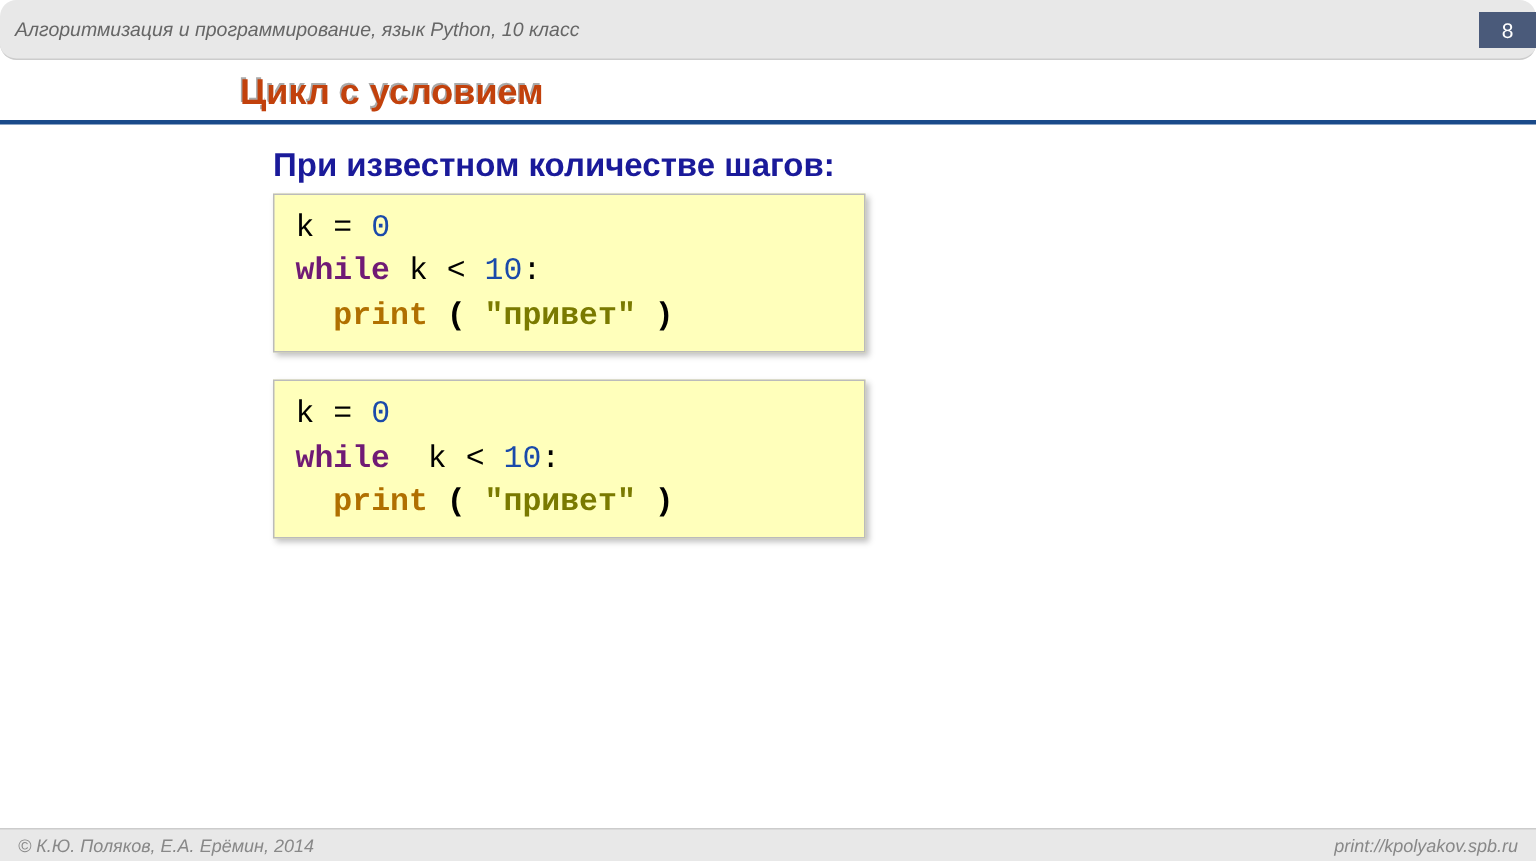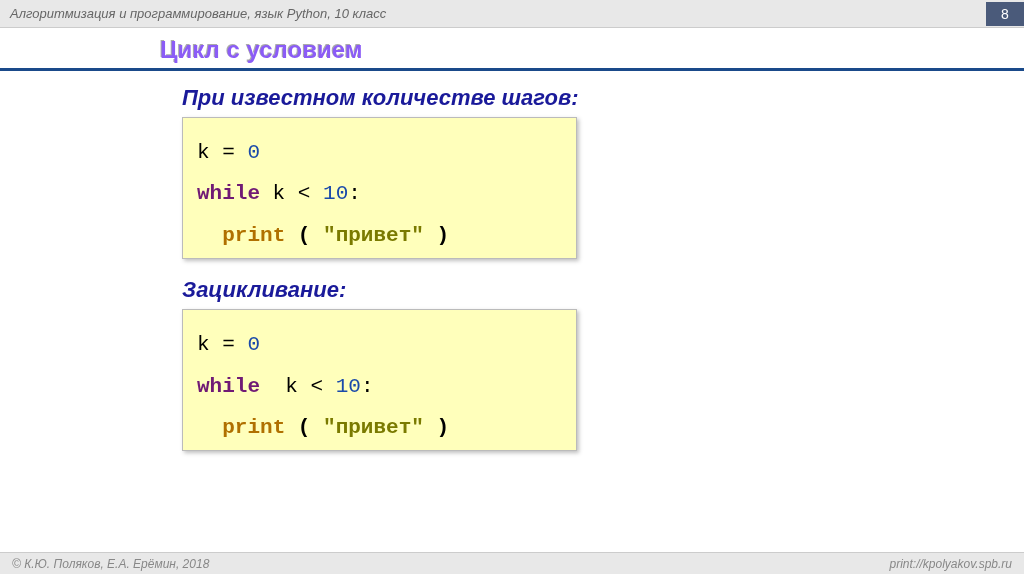--- a/index.html
+++ b/index.html
@@ -6,77 +6,77 @@
     body {
       width: 1024px;
       height: 574px;
       font-family: Arial, sans-serif;
       background: #fff;
       position: relative;
       overflow: hidden;
     }
     .header {
       background: #e8e8e8;
-      height: 28px;
+      height: 40px;
       display: flex;
       align-items: center;
       justify-content: space-between;
       padding: 0 10px;
       border-bottom: 1px solid #ccc;
+      border-radius: 11px;
     }
     .header-title {
       font-style: italic;
       font-size: 13px;
       color: #666;
     }
     .page-number {
       background: #4a5a7a;
       color: #fff;
       width: 38px;
       height: 24px;
       display: flex;
       align-items: center;
       justify-content: center;
       font-size: 14px;
       margin-right: -10px;
     }
     .slide-title {
       font-size: 24px;
-      color: #8b5cf6;
+      color: #c2410c;
       padding: 8px 0 4px 160px;
       text-shadow: 1px 1px 0 #fff, -1px -1px 0 #aaa;
       font-weight: bold;
     }
     .title-underline {
       height: 3px;
       background: #1a4a8a;
       margin: 0;
     }
     .content {
       padding: 14px 0 0 182px;
     }
     .section-title {
       font-size: 22px;
       font-weight: bold;
       color: #1a1a9a;
       margin-bottom: 6px;
-      font-style: italic;
     }
     .code-block {
       background: #ffffbb;
       border: 1px solid #bbb;
       box-shadow: 2px 2px 4px rgba(0,0,0,0.25);
       padding: 8px 14px;
       font-family: 'Courier New', monospace;
       font-size: 21px;
       line-height: 1.4;
       width: 395px;
       margin-bottom: 18px;
     }
-    .code-line { white-space: pre; margin-top: 12px; }
+    .code-line { white-space: pre; }
     .tok-var { color: #000; }
     .tok-op { color: #000; }
     .tok-num { color: #1a4aaa; }
     .tok-kw { color: #701a75; font-weight: bold; }
     .tok-fn { color: #b07000; font-weight: bold; }
     .tok-paren { color: #000; font-weight: bold; }
     .tok-str { color: #7a7a00; font-weight: bold; }
     .footer {
       position: absolute;
       bottom: 0;
@@ -107,25 +107,24 @@
 
 <div class="content">
 
   <div class="section-title">При известном количестве шагов:</div>
   <div class="code-block">
     <div class="code-line"><span class="tok-var">k</span><span class="tok-op"> = </span><span class="tok-num">0</span></div>
     <div class="code-line"><span class="tok-kw">while</span><span class="tok-var"> k </span><span class="tok-op">&lt; </span><span class="tok-num">10</span><span class="tok-op">:</span></div>
     <div class="code-line"><span>  </span><span class="tok-fn">print</span><span> </span><span class="tok-paren">(</span><span> </span><span class="tok-str">"привет"</span><span> </span><span class="tok-paren">)</span></div>
   </div>
 
-  <div class="section-title">Зацикливание:</div>
   <div class="code-block">
     <div class="code-line"><span class="tok-var">k</span><span class="tok-op"> = </span><span class="tok-num">0</span></div>
     <div class="code-line"><span class="tok-kw">while</span><span class="tok-var">  k </span><span class="tok-op">&lt; </span><span class="tok-num">10</span><span class="tok-op">:</span></div>
     <div class="code-line"><span>  </span><span class="tok-fn">print</span><span> </span><span class="tok-paren">(</span><span> </span><span class="tok-str">"привет"</span><span> </span><span class="tok-paren">)</span></div>
   </div>
 
 </div>
 
 <div class="footer">
-  <span>© К.Ю. Поляков, Е.А. Ерёмин, 2018</span>
+  <span>© К.Ю. Поляков, Е.А. Ерёмин, 2014</span>
   <span>print://kpolyakov.spb.ru</span>
 </div>
 
 </body></html>

